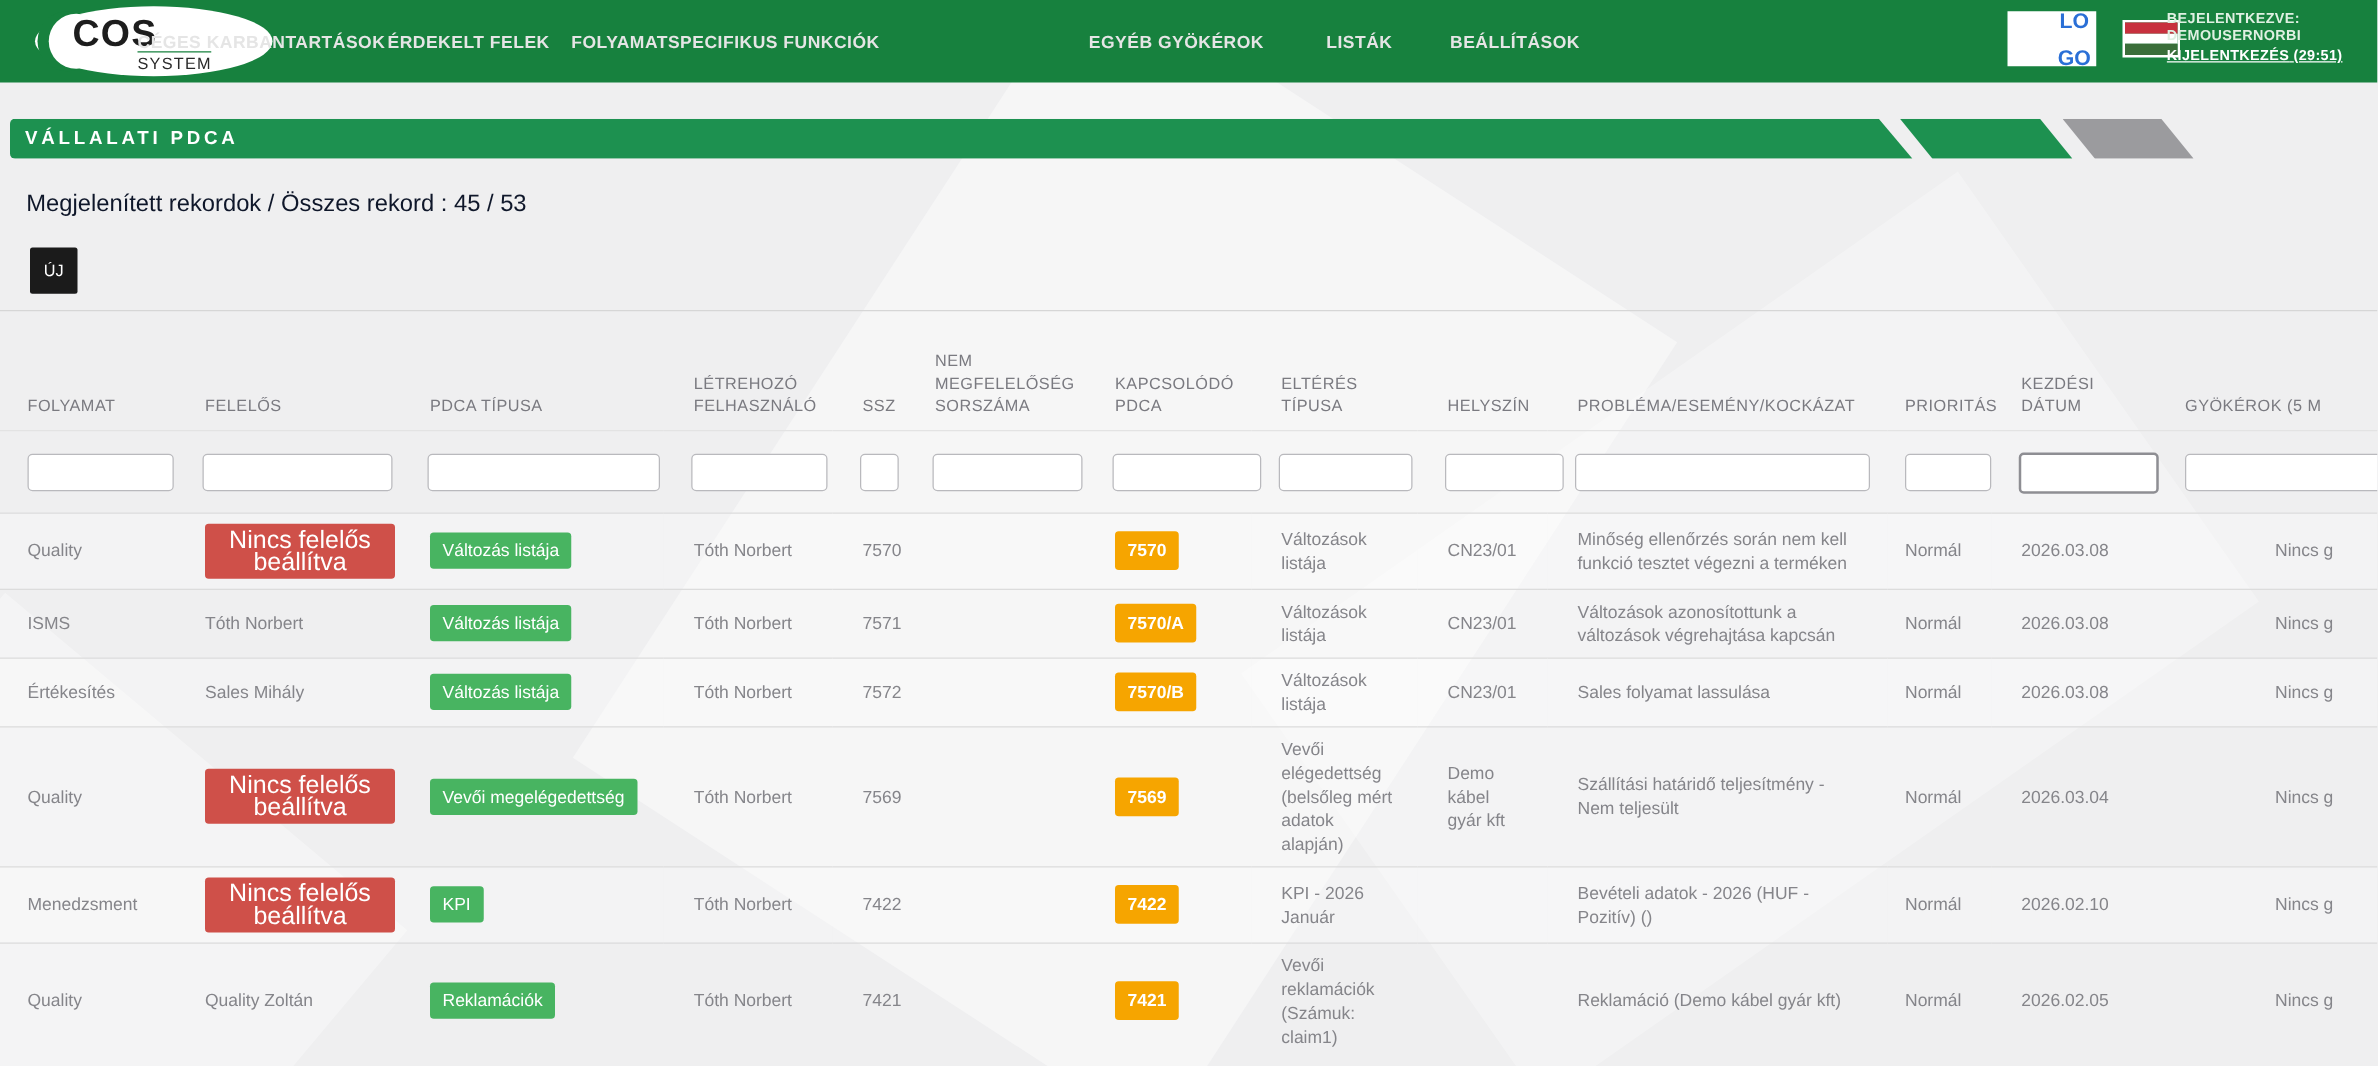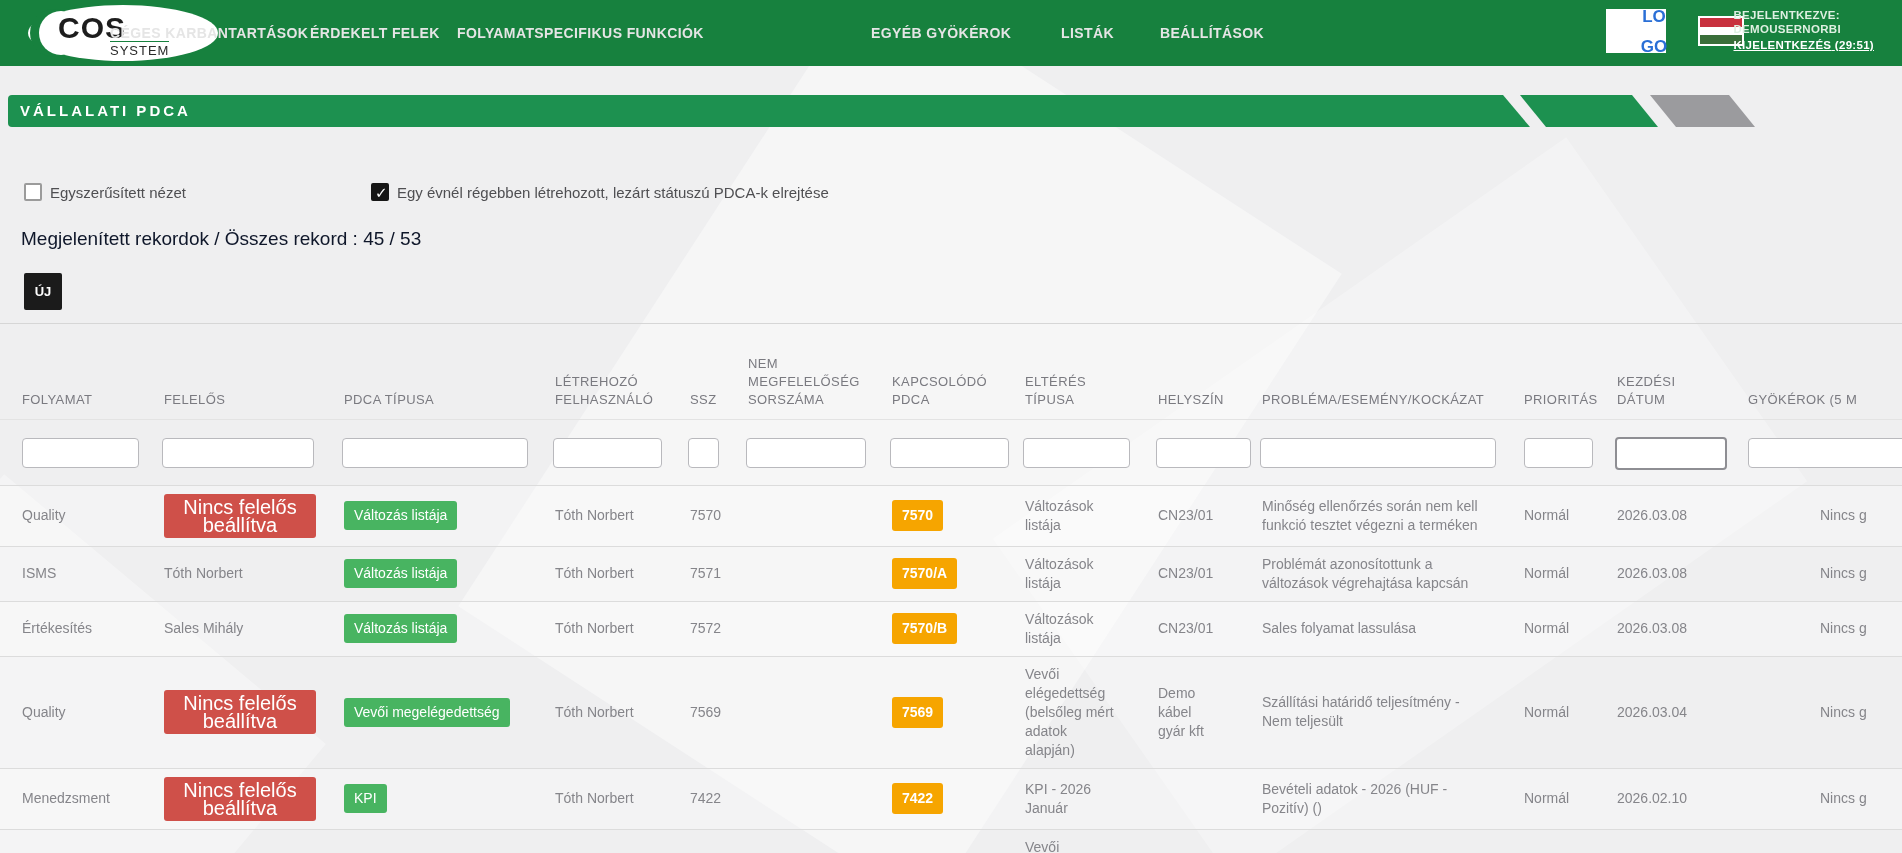--- a/index.html
+++ b/index.html
@@ -20,21 +20,21 @@
   .logo-wrap { position:absolute; left:28px; top:5px; width:190px; height:56px; background:#fff; border-radius:50%/50%; }
   .logo-crescent { position:absolute; left:2px; top:4px; width:48px; height:48px; border-radius:50%;
       background:#17813e; }
   .logo-crescent::after { content:""; position:absolute; left:9px; top:2px; width:44px; height:44px; border-radius:50%; background:#fff; }
   .logo-cos { position:absolute; left:30px; top:6px; font-size:30px; font-weight:bold; color:#1d1d1d; letter-spacing:1px; }
   .logo-system { position:absolute; left:82px; top:36px; font-size:13px; color:#2a2a2a; letter-spacing:1px; border-top:1px solid #17813e; padding-top:1px; }
   .nav-items { position:absolute; left:0; top:0; height:66px; width:100%; }
   .nav-item { position:absolute; top:0; height:56px; line-height:66px; color:#e5e5e5; font-size:14px;
       font-weight:bold; letter-spacing:.4px; white-space:nowrap; text-decoration:none; cursor:pointer; }
   .nav-1{left:110px;} .nav-2{left:310px;} .nav-3{left:457px;} .nav-4{left:871px;} .nav-5{left:1061px;} .nav-6{left:1160px;}
-  .logo-box { position:absolute; left:1606px; top:9px; width:60px; height:44px; background:#fff;
+  .logo-box { position:absolute; left:1606px; top:9px; width:71px; height:44px; background:#fff;
       display:flex; align-items:center; justify-content:center; cursor:pointer;padding-left:36px; }
   .logo-box span { color:#2a6fd6; font-weight:bold; font-size:17px; line-height:15px; text-align:center; display:block; }
   .flag { position:absolute; left:1698px; top:16px; width:46px; height:30px; border:2px solid #fff; cursor:pointer; }
   .flag div { height:calc(100%/3); }
   .flag .f-red{background:#c8313e;} .flag .f-white{background:#fff;} .flag .f-green{background:#3a6e3a;}
   .user-block { position:absolute; right:28px; top:8px; color:#dff0e2;
       font-size:11.5px; font-weight:bold; line-height:14px; letter-spacing:.3px; }
   .user-block .logout-line { color:#fff; text-decoration:underline; cursor:pointer; display:inline-block; margin-top:2px; }
 
   
@@ -50,21 +50,21 @@
   
   .controls { display:flex; align-items:center; margin:55px 0 0 24px; height:20px; }
   .cb { width:18px; height:18px; background:#fff; border:2px solid #9b9b9b; border-radius:2px;
       cursor:pointer; flex:none; position:relative; }
   .cb.checked { background:#161616; border-color:#161616; }
   .cb.checked::after { content:"\2713"; position:absolute; left:2px; top:-1px; color:#fff; font-size:15px; font-weight:bold; }
   .cb-label { margin-left:8px; font-size:15px; color:#4f4f52; }
   .cb-group2 { margin-left:185px; display:flex; align-items:center; }
   .records { margin:26px 0 0 21px; font-size:19px; color:#0f172a; }
   .btn-new { margin:23px 0 0 24px; width:38px; height:37px; background:#1b1b1b; color:#fff; border:none;
-      font-size:13px; font-weight:bold; font-family:inherit; cursor:pointer; border-radius:2px; display:block; }
+      font-size:13px; font-weight:normal; font-family:inherit; cursor:pointer; border-radius:2px; display:block; }
 
   
   .table-wrap { margin-top:13px; border-top:1px solid #d6d6d6; width:1902px; overflow:hidden; }
   table { border-collapse:collapse; table-layout:fixed; width:2000px; }
   col.c1{width:140px;} col.c2{width:180px;} col.c3{width:211px;} col.c4{width:135px;} col.c5{width:58px;}
   col.c6{width:144px;} col.c7{width:133px;} col.c8{width:133px;} col.c9{width:104px;} col.c10{width:272px;}
   col.c11{width:83px;} col.c12{width:107px;} col.c13{width:300px;}
   th { text-align:left; vertical-align:bottom; padding:0 18px 10px 24px; font-size:13px; font-weight:normal;
       color:#7a7a80; letter-spacing:.4px; text-transform:uppercase; line-height:18px; height:95px; }
   th.nw { white-space:nowrap; }
@@ -131,28 +131,20 @@
   </div>
 
   <div class="banner-row">
     <div class="banner-main">
       <span class="banner-title">VÁLLALATI PDCA</span>
     </div>
     <div class="deco deco-green"></div>
     <div class="deco deco-gray"></div>
   </div>
 
-  <div class="controls">
-    <div class="cb"></div>
-    <span class="cb-label">Egyszerűsített nézet</span>
-    <div class="cb-group2">
-      <div class="cb checked"></div>
-      <span class="cb-label">Egy évnél régebben létrehozott, lezárt státuszú PDCA-k elrejtése</span>
-    </div>
-  </div>
 
   <div class="records">Megjelenített rekordok / Összes rekord : 45 / 53</div>
 
   <button class="btn-new">ÚJ</button>
 
   <div class="table-wrap">
     <table>
       <colgroup>
         <col class="c1">
           <col class="c2">
@@ -247,21 +239,21 @@
           <tr>
             <td class="nw">ISMS</td>
             <td>Tóth Norbert</td>
             <td><span class="badge-green">Változás listája</span></td>
             <td class="nw">Tóth Norbert</td>
             <td class="nw">7571</td>
             <td></td>
             <td><span class="badge-orange">7570/A</span></td>
             <td>Változások listája</td>
             <td>CN23/01</td>
-            <td>Problémát azonosítottunk a változások végrehajtása kapcsán</td>
+            <td>Változások azonosítottunk a változások végrehajtása kapcsán</td>
             <td class="c11d">Normál</td>
             <td class="nw">2026.03.08</td>
             <td class="gyd">Nincs g</td>
           </tr>
           <tr>
             <td class="nw">Értékesítés</td>
             <td>Sales Mihály</td>
             <td><span class="badge-green">Változás listája</span></td>
             <td class="nw">Tóth Norbert</td>
             <td class="nw">7572</td>

